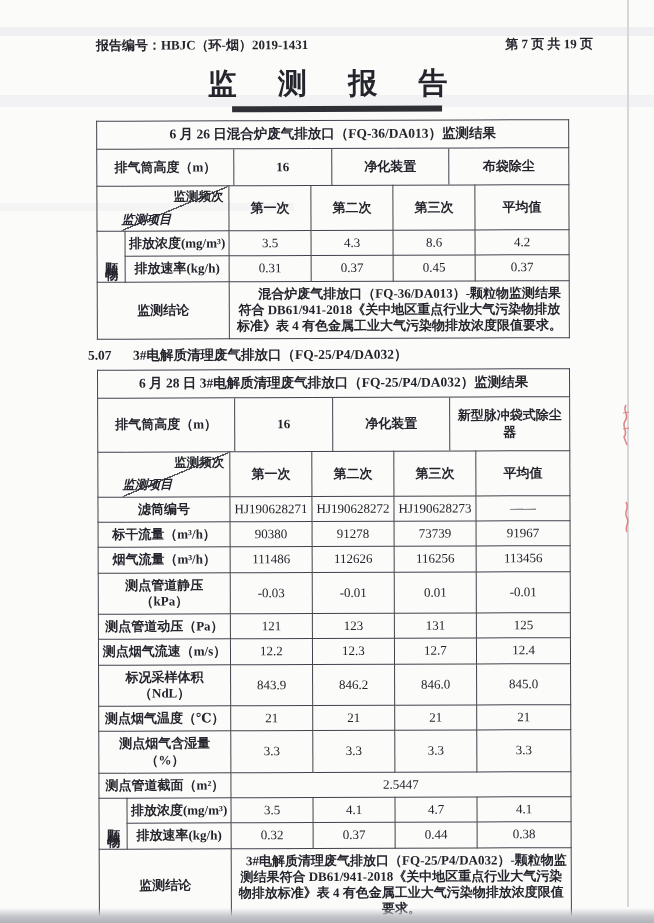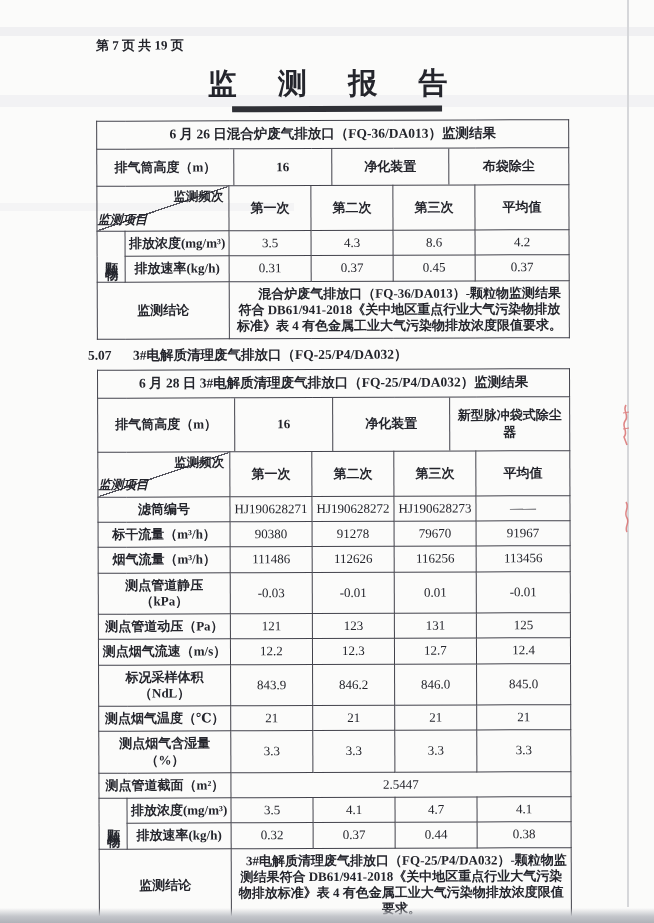--- a/index.html
+++ b/index.html
@@ -40,21 +40,21 @@
   .fc + .fc{border-left:1px solid #42424b;}
   .w132{width:132px;flex:none;}
   .w93{width:93px;flex:none;text-align:center;}
   .w112{width:112px;flex:none;}
   .grow{flex:1;}
   .lbl,.lblc,.ch{font-weight:bold;}
   .hdr td{height:36px;}
   .diag{padding:0;position:relative;}
   .diag-in{position:absolute;inset:0;font-size:12.5px;font-weight:bold;
     background:linear-gradient(to bottom right, transparent calc(50% - 0.7px),
-      #55555e calc(50% - 0.7px), #55555e calc(50% + 0.7px), transparent calc(50% + 0.7px));}
+      #55555e calc(50% - 0.7px), #55555e calc(50% + 0.7px), transparent calc(50% + 0.7px));margin-left:24px;}
   .diag-in .freq{position:absolute;top:3px;right:5px;}
   .diag-in .item{position:absolute;bottom:3px;left:0;font-style:italic;}
   .vert{writing-mode:vertical-rl;text-orientation:upright;font-weight:bold;
     letter-spacing:3px;padding:2px 0;}
   .conc{text-align:left;line-height:1.45;padding:3px 7px;font-weight:bold;}
   .t1 .conc{text-indent:1.6em;}
   .t2 .conc{text-indent:0.8em;}
   .sect{margin:7px 0 5px 88px;font-size:13.5px;font-weight:bold;}
   .sect .num{margin-right:18px;}
 </style>
@@ -76,20 +76,21 @@
   </div>
   <div class="seal two">
     <svg width="11" height="32" viewBox="0 0 11 32">
       <path d="M5 1 C 9 7, 2 11, 6 17 C 9 22, 3 26, 6 31" stroke="#d96a6a" fill="none" stroke-width="1.5"></path>
     </svg>
   </div>
 
   <div class="content">
 
     <div class="hrow">
+      <span>报告编号：HBJC（环-烟）2019-1431</span>
       <span>第 7 页 共 19 页</span>
     </div>
 
     <div class="pagetitle">监 测 报 告</div>
     <div class="titlebar"></div>
 
     <table class="t t1" style="margin-top:8px;">
       <colgroup>
         <col style="width:28px">
           <col style="width:104px">
@@ -191,21 +192,21 @@
         <td colspan="2" class="lbl">滤筒编号</td>
         <td>HJ190628271</td>
         <td>HJ190628272</td>
         <td>HJ190628273</td>
         <td>——</td>
       </tr>
       <tr>
         <td colspan="2" class="lbl">标干流量（m³/h）</td>
         <td>90380</td>
         <td>91278</td>
-        <td>79670</td>
+        <td>73739</td>
         <td>91967</td>
       </tr>
       <tr>
         <td colspan="2" class="lbl">烟气流量（m³/h）</td>
         <td>111486</td>
         <td>112626</td>
         <td>116256</td>
         <td>113456</td>
       </tr>
       <tr>

